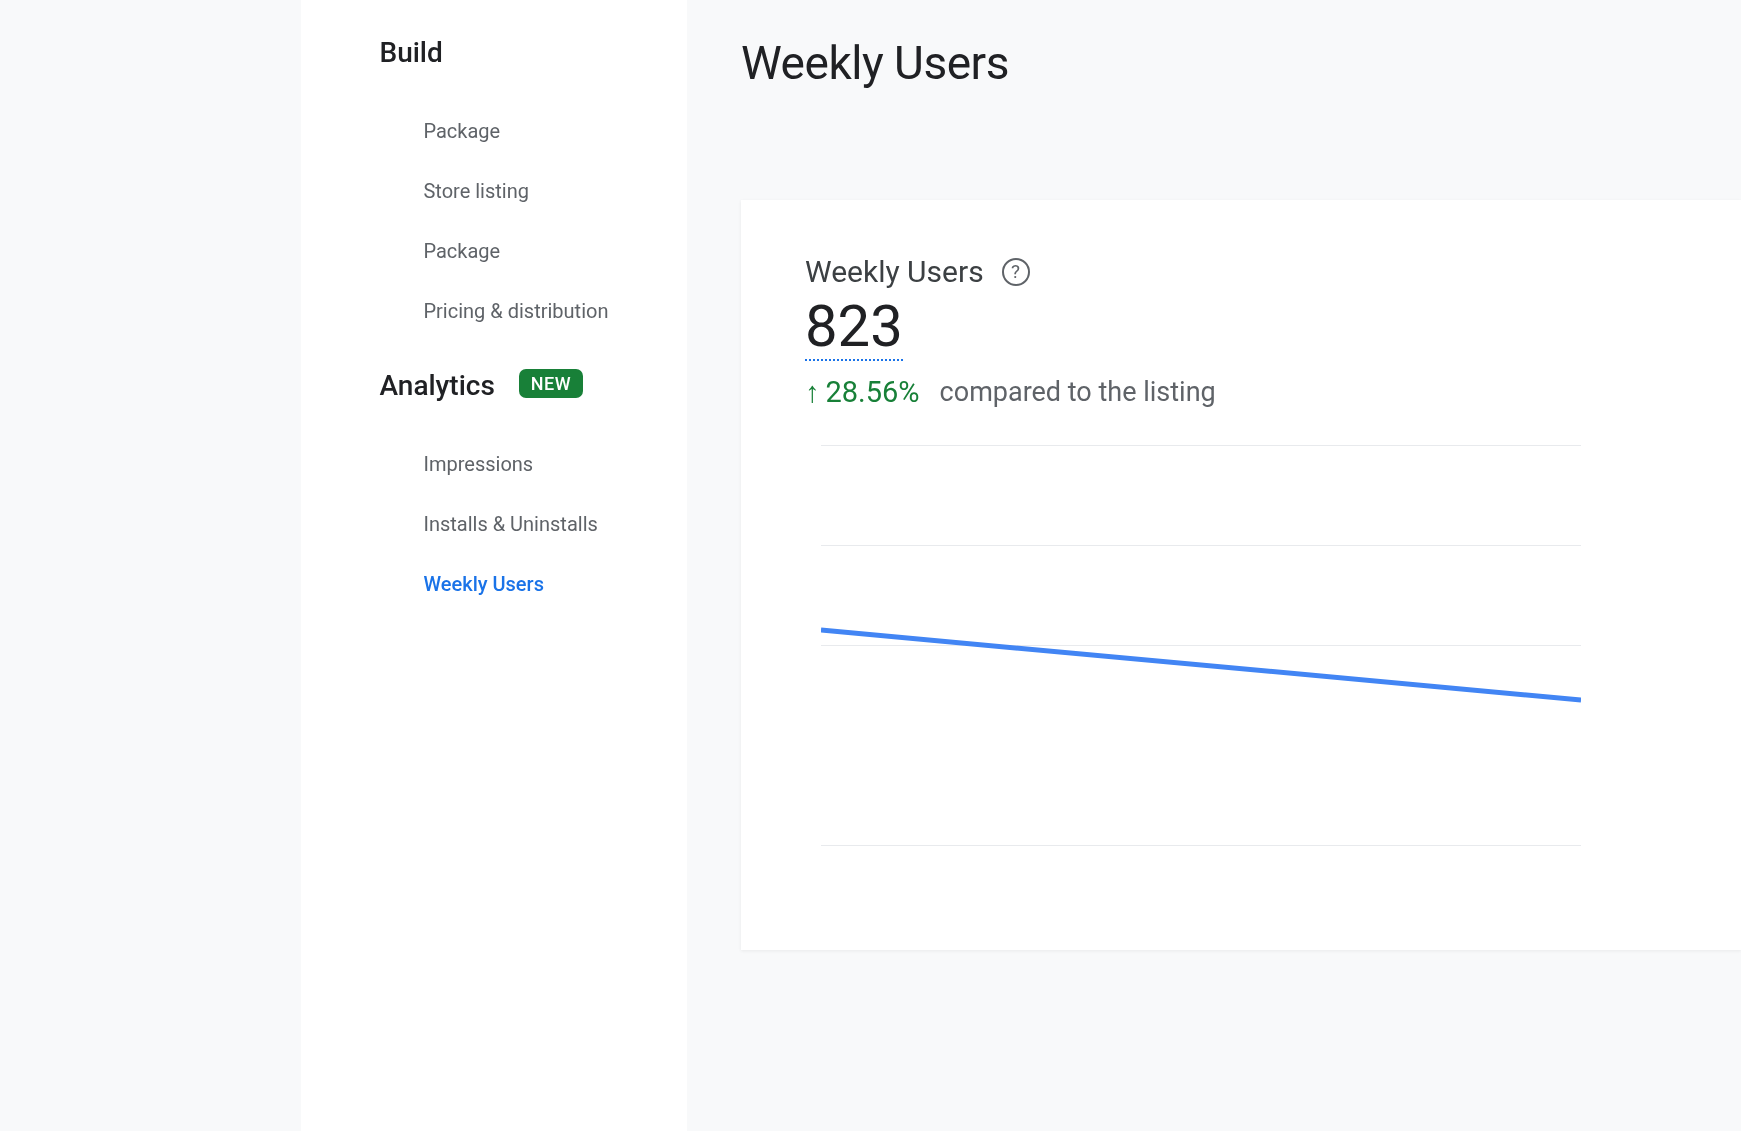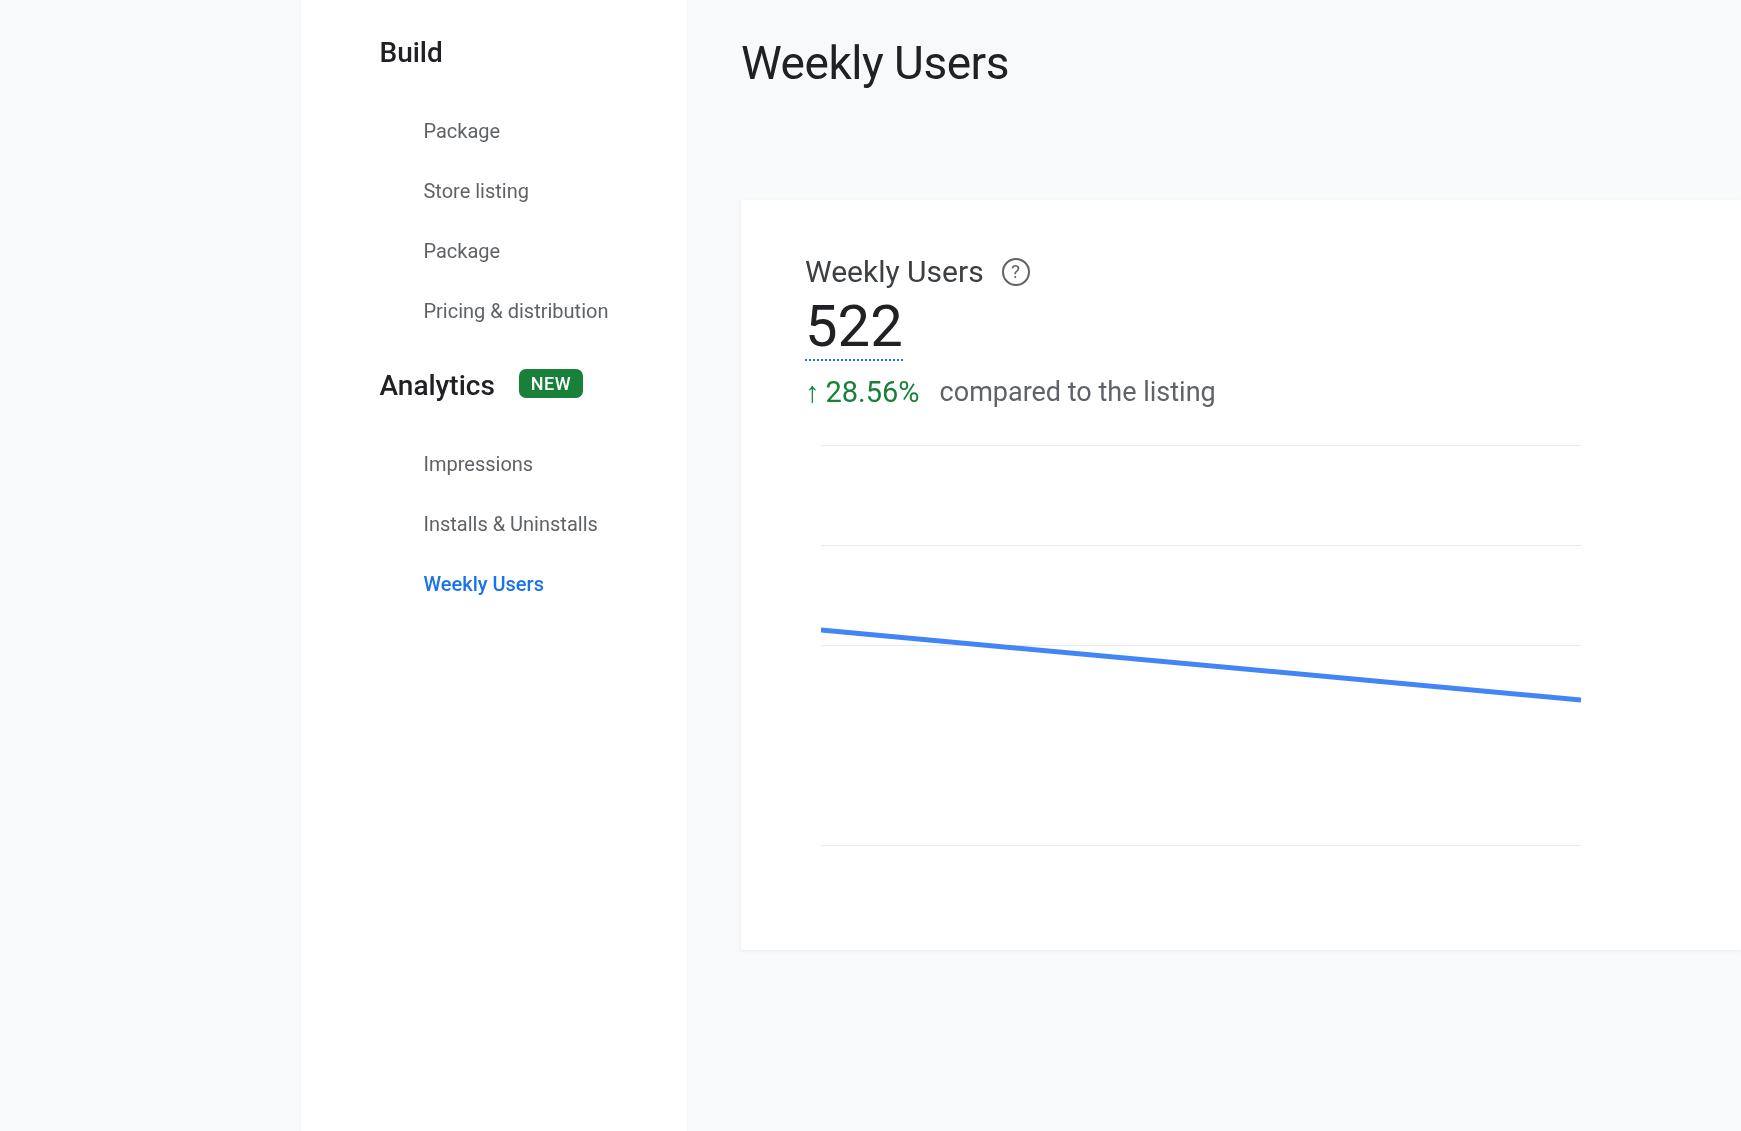--- a/index.html
+++ b/index.html
@@ -192,21 +192,21 @@
 
 <main class="main">
   <h1 class="page-title">Weekly Users</h1>
 
   <div class="card">
     <div class="card-header-row">
       <span class="card-title">Weekly Users</span>
       <span class="help-icon">?</span>
     </div>
     <div>
-      <span class="metric-value">522</span>
+      <span class="metric-value">823</span>
     </div>
     <div class="change-row">
       <span class="change-pct">
         <span class="arrow-up">↑</span>
         <span>28.56%</span>
       </span>
       <span class="change-label">compared to the listing</span>
     </div>
 
     <div class="chart-area">

